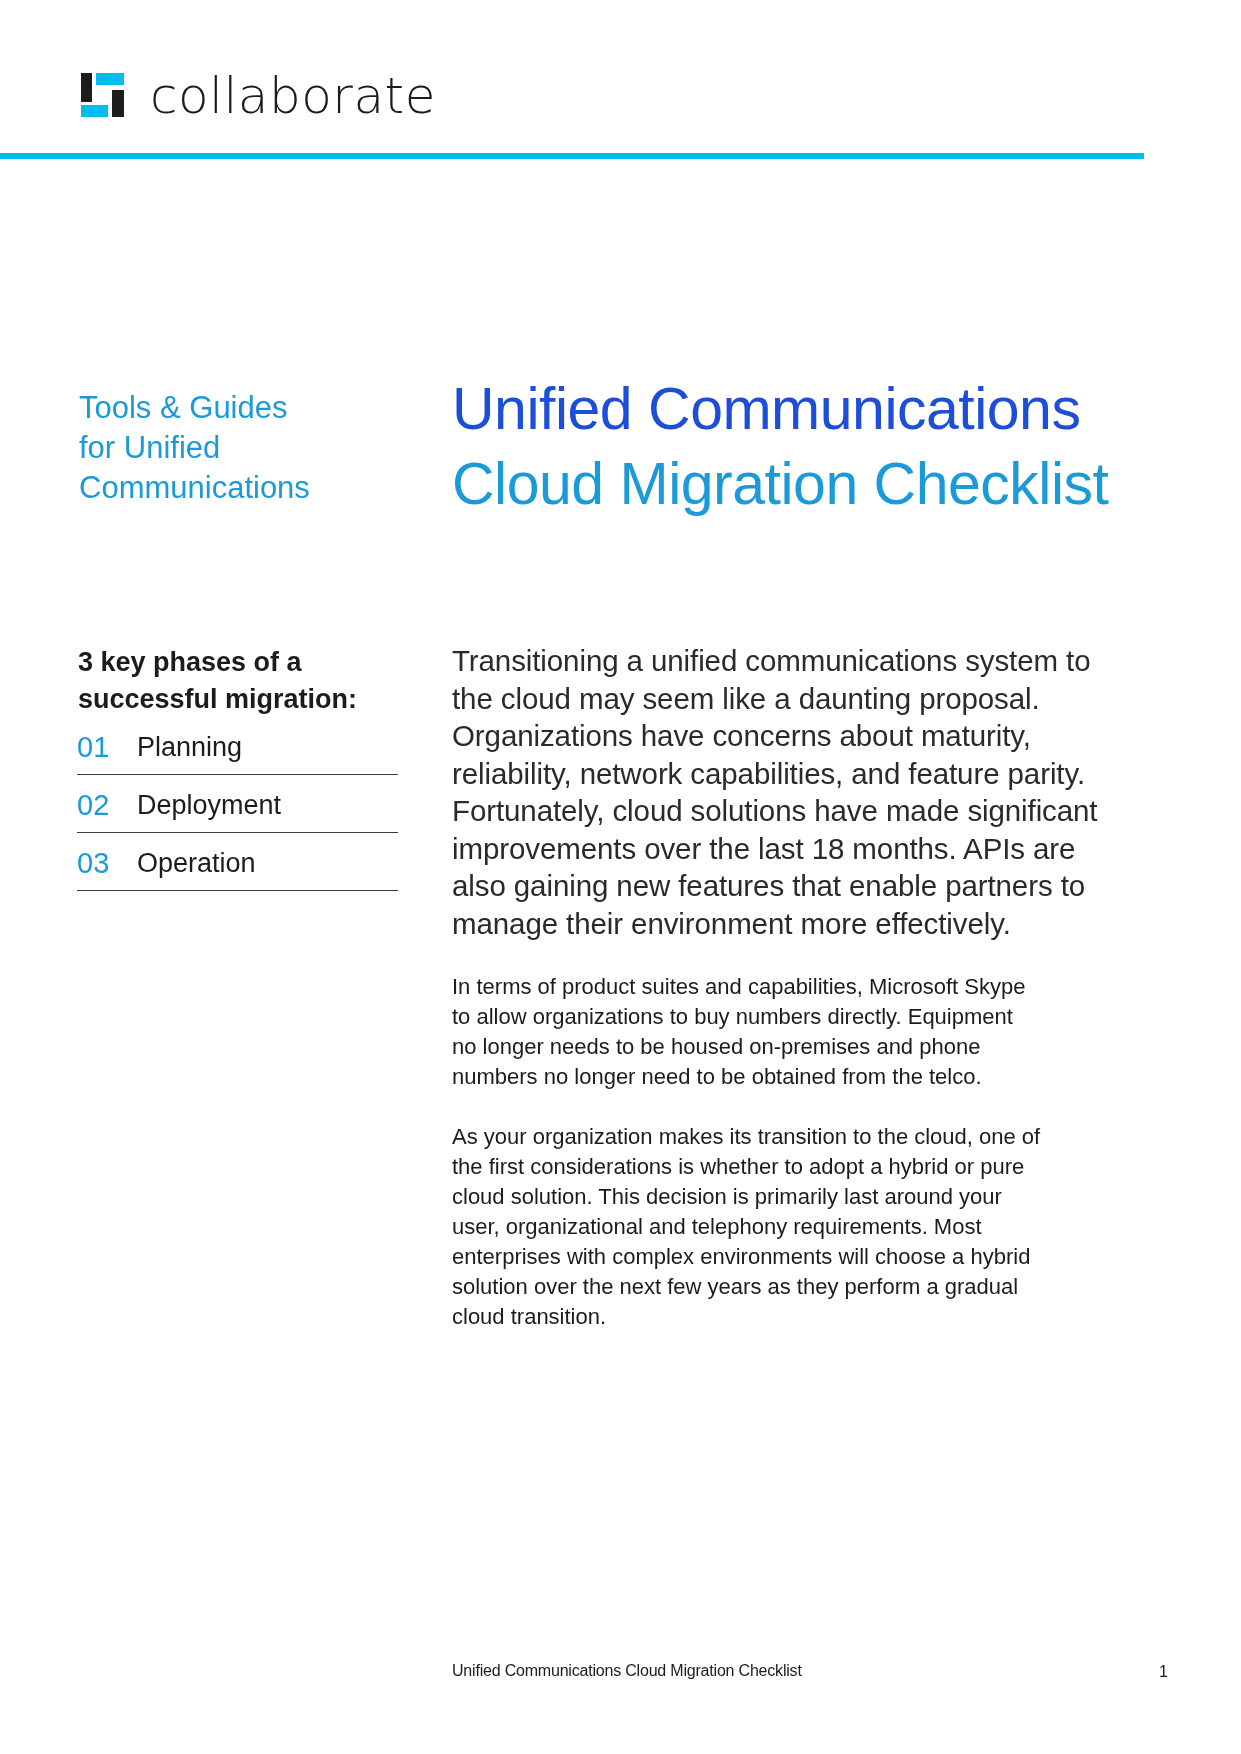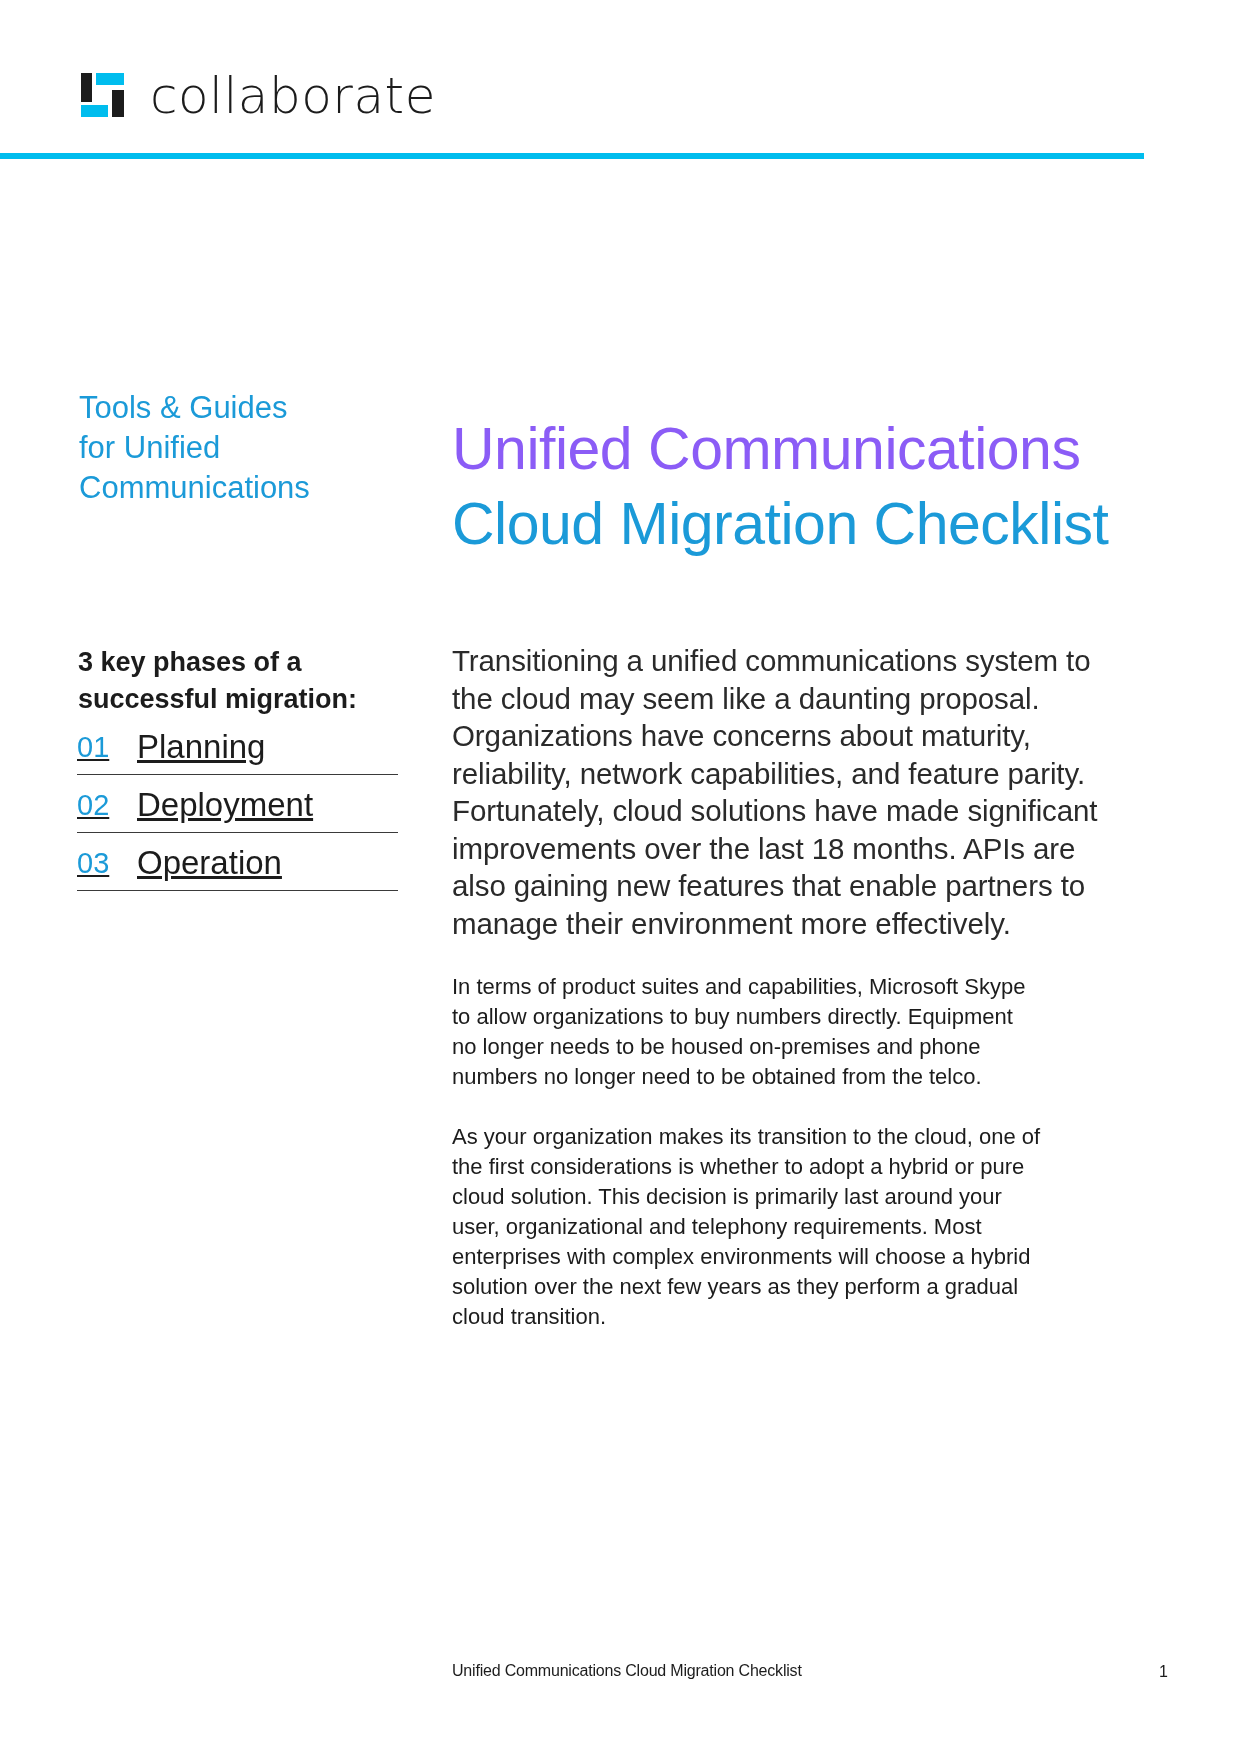--- a/index.html
+++ b/index.html
@@ -79,21 +79,21 @@
       width: 760px;
     }
     .title-line {
       display: block;
       font-family: "Liberation Sans", sans-serif;
       font-size: 59px;
       line-height: 75px;
       white-space: nowrap;
       letter-spacing: -0.5px;
     }
-    .title-line.dark { color: #8b5cf6; margin-top: 40px; }
+    .title-line.dark { color: #1d4ed8; }
     .title-line.blue { color: var(--blue); }
 
     
     .phases {
       position: absolute;
       left: 78px;
       top: 644px;
       width: 320px;
     }
     .phases-heading {
@@ -101,42 +101,41 @@
       font-weight: bold;
       font-size: 27px;
       line-height: 37px;
       color: #1c1c1c;
       margin: 0 0 6px 0;
     }
     .phase-list {
       list-style: none;
       margin: 0;
       padding: 0;
-      text-decoration: underline;
     }
     .phase-item {
       display: flex;
       align-items: flex-end;
       height: 58px;
       border-bottom: 1.5px solid #3a3a3a;
       box-sizing: border-box;
       padding-bottom: 10px;
       margin-left: -1px;
     }
     .phase-item:first-child { height: 51px; }
     .phase-num {
       width: 60px;
       font-family: "Liberation Sans", sans-serif;
       font-size: 29px;
       line-height: 34px;
       color: var(--blue);
     }
     .phase-label {
       font-family: "Liberation Sans", sans-serif;
-      font-size: 33px;
+      font-size: 27px;
       line-height: 34px;
       color: #1c1c1c;
       text-align: center;
     }
 
     
     .content {
       position: absolute;
       left: 452px;
       top: 642px;

